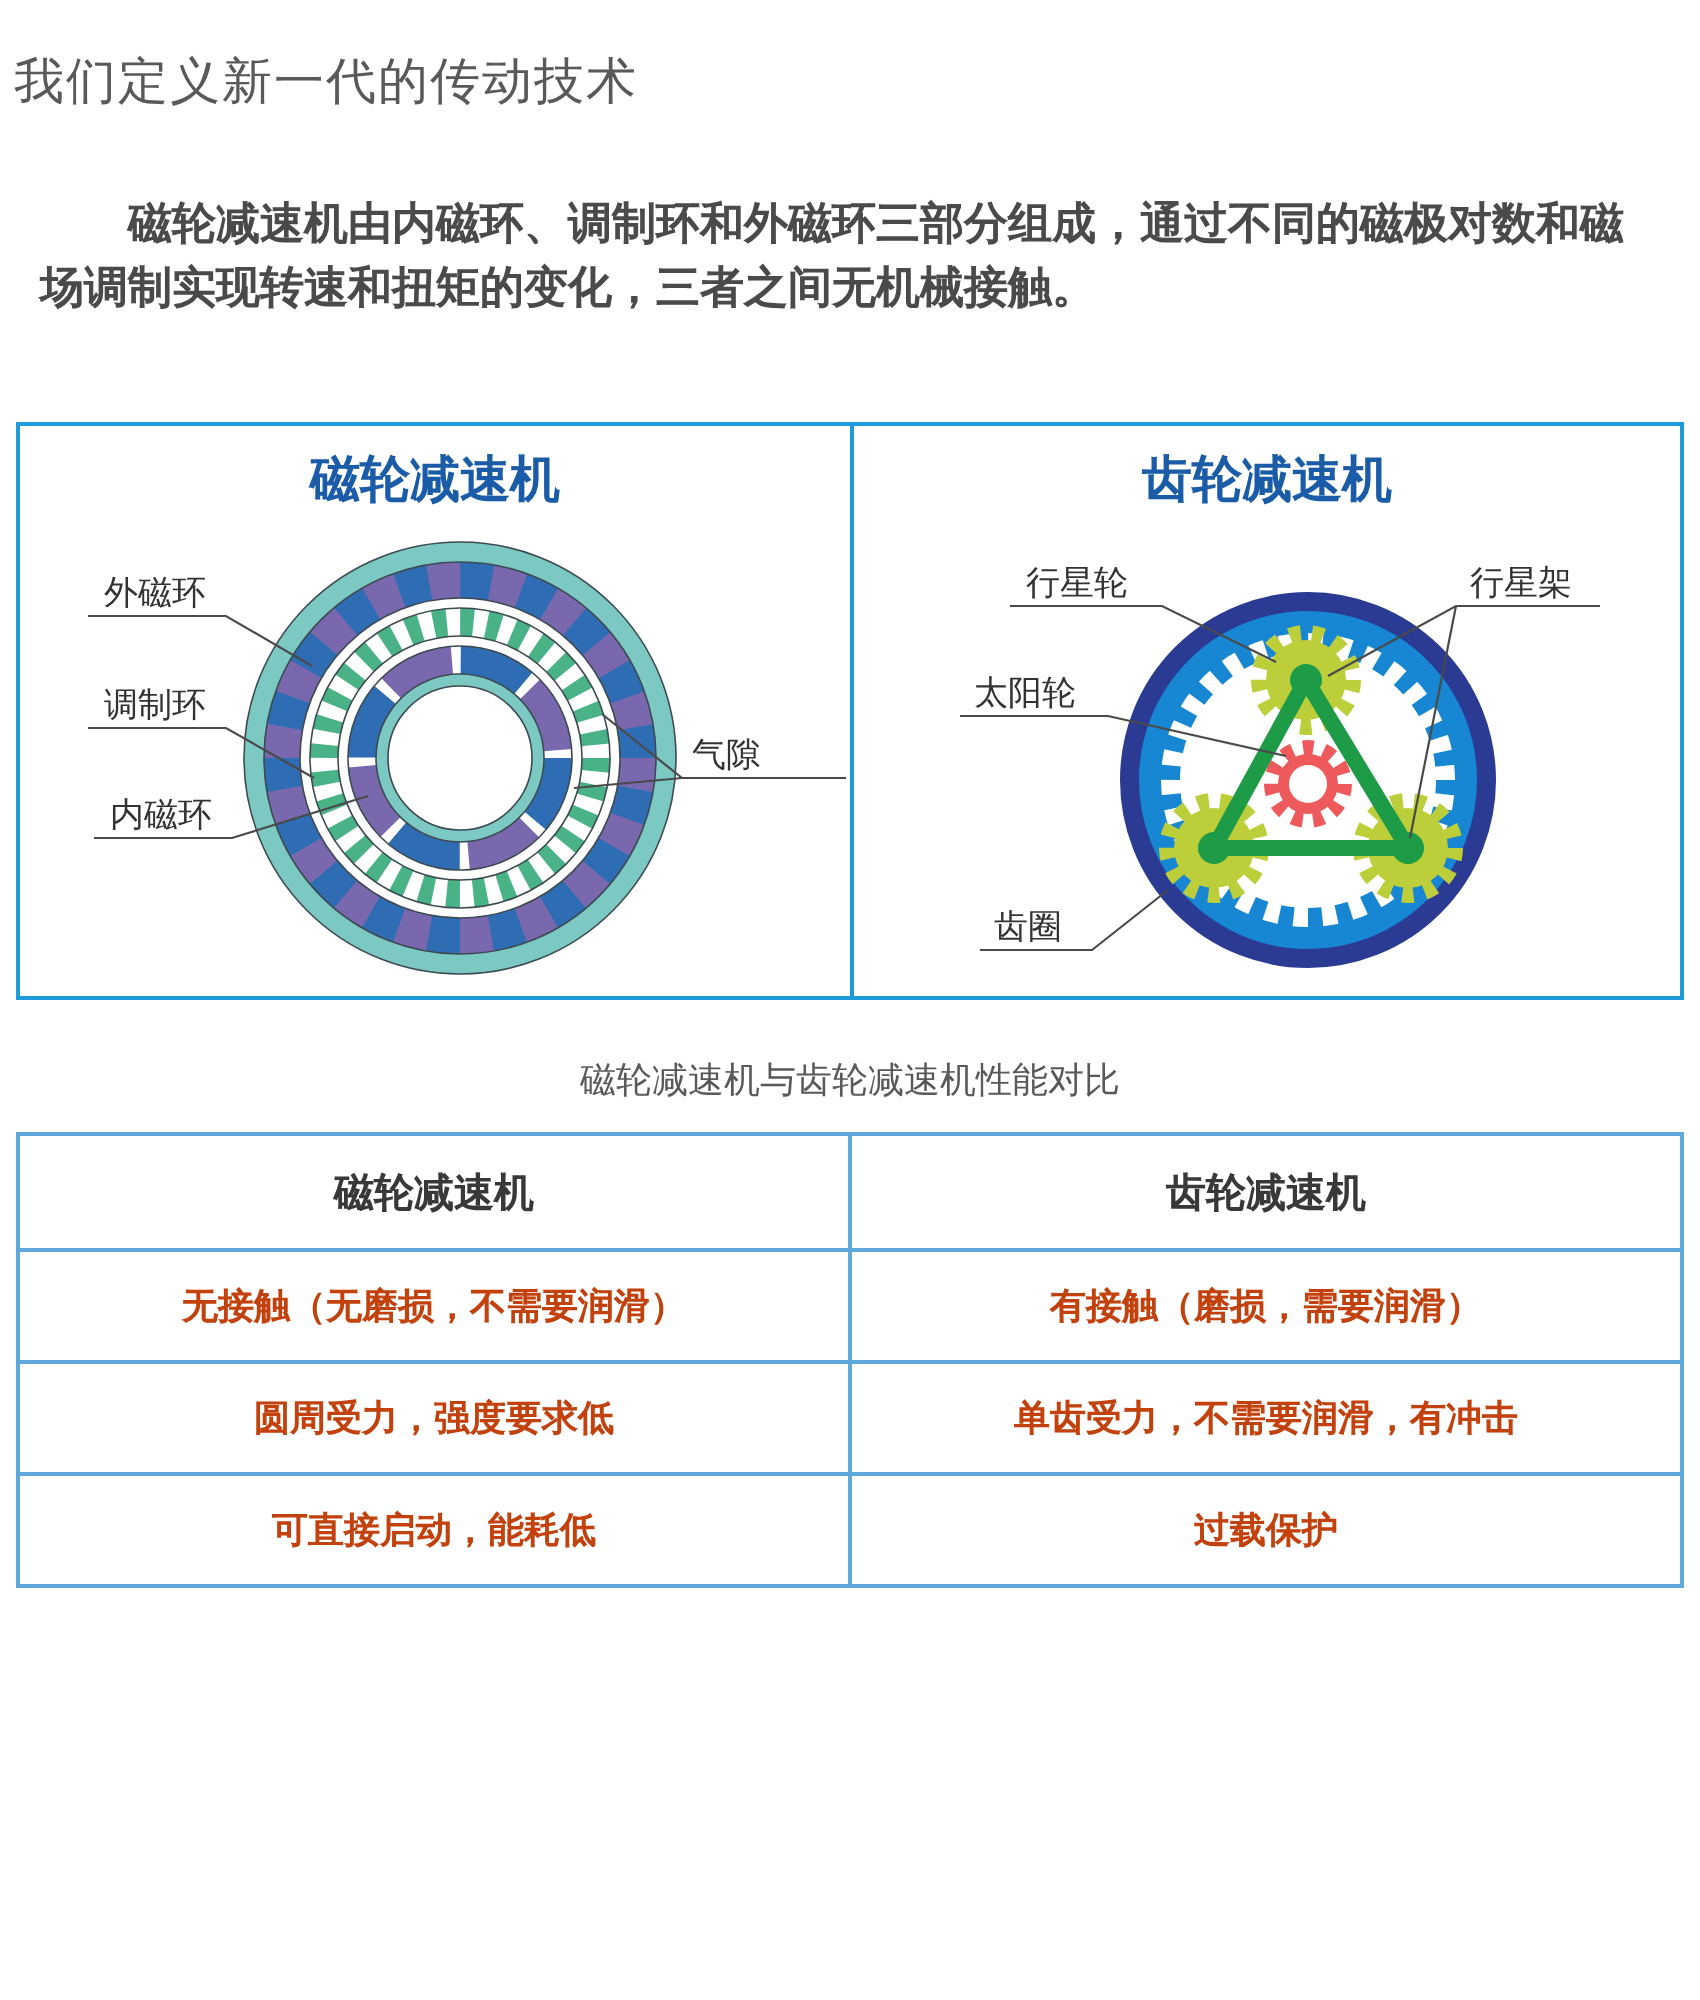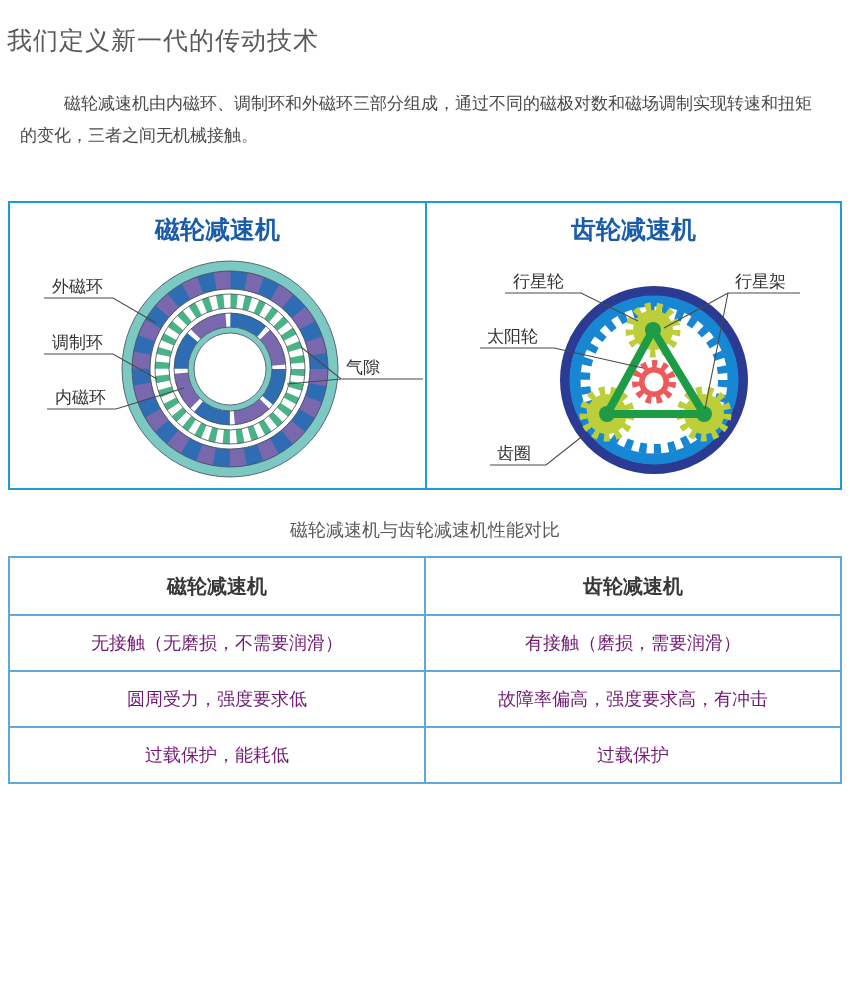--- a/index.html
+++ b/index.html
@@ -6,22 +6,22 @@
   html,body { margin:0; padding:0; }
   body {
     width:850px; height:1000px; background:#ffffff; overflow:hidden;
     font-family:"DejaVu Sans","Liberation Sans",sans-serif;
   }
   .page-title {
     margin:24px 12px 0 7px; font-size:25px; font-weight:500;
     color:#58595b; letter-spacing:1px;
   }
   .intro {
-    margin:30px 24px 0 20px; font-size:17px; line-height:32px;
-    color:#4a4a4a; text-indent:44px;
+    margin:40px 24px 0 20px; font-size:22px; line-height:32px;
+    color:#4a4a4a; text-indent:44px;font-weight:bold;
   }
   .panel {
     position:relative; margin:50px 8px 0 8px; height:289px;
     border:2px solid #1c9bd8; display:flex;
   }
   .half { position:relative; width:50%; height:100%; }
   .half-right { border-left:2px solid #1c9bd8; }
   .half-title {
     position:absolute; top:10px; left:0; width:100%; text-align:center;
     font-size:25px; font-weight:bold; color:#1a5ca8; z-index:2;
@@ -36,21 +36,21 @@
   }
   table.cmp {
     width:834px; margin:14px auto 0 auto;
     border-collapse:collapse; table-layout:fixed;
   }
   table.cmp th, table.cmp td {
     border:2px solid #5fa8db; text-align:center; vertical-align:middle;
     background:#ffffff;
   }
   table.cmp th { height:58px; font-size:20px; font-weight:bold; color:#383838; }
-  table.cmp td { height:56px; font-size:18px; font-weight:400; color:#701a75; }
+  table.cmp td { height:56px; font-size:18px; font-weight:700; color:#c2410c; }
 </style>
 </head>
 <body>
 
 <h1 class="page-title">我们定义新一代的传动技术</h1>
 
 <p class="intro">磁轮减速机由内磁环、调制环和外磁环三部分组成，通过不同的磁极对数和磁场调制实现转速和扭矩的变化，三者之间无机械接触。</p>
 
 <div class="panel">
 
@@ -140,20 +140,20 @@
       <th>齿轮减速机</th>
     </tr>
   </thead>
   <tbody>
     <tr>
       <td>无接触（无磨损，不需要润滑）</td>
       <td>有接触（磨损，需要润滑）</td>
     </tr>
     <tr>
       <td>圆周受力，强度要求低</td>
-      <td>故障率偏高，强度要求高，有冲击</td>
+      <td>单齿受力，不需要润滑，有冲击</td>
     </tr>
     <tr>
-      <td>过载保护，能耗低</td>
+      <td>可直接启动，能耗低</td>
       <td>过载保护</td>
     </tr>
   </tbody>
 </table>
 
 </body></html>

